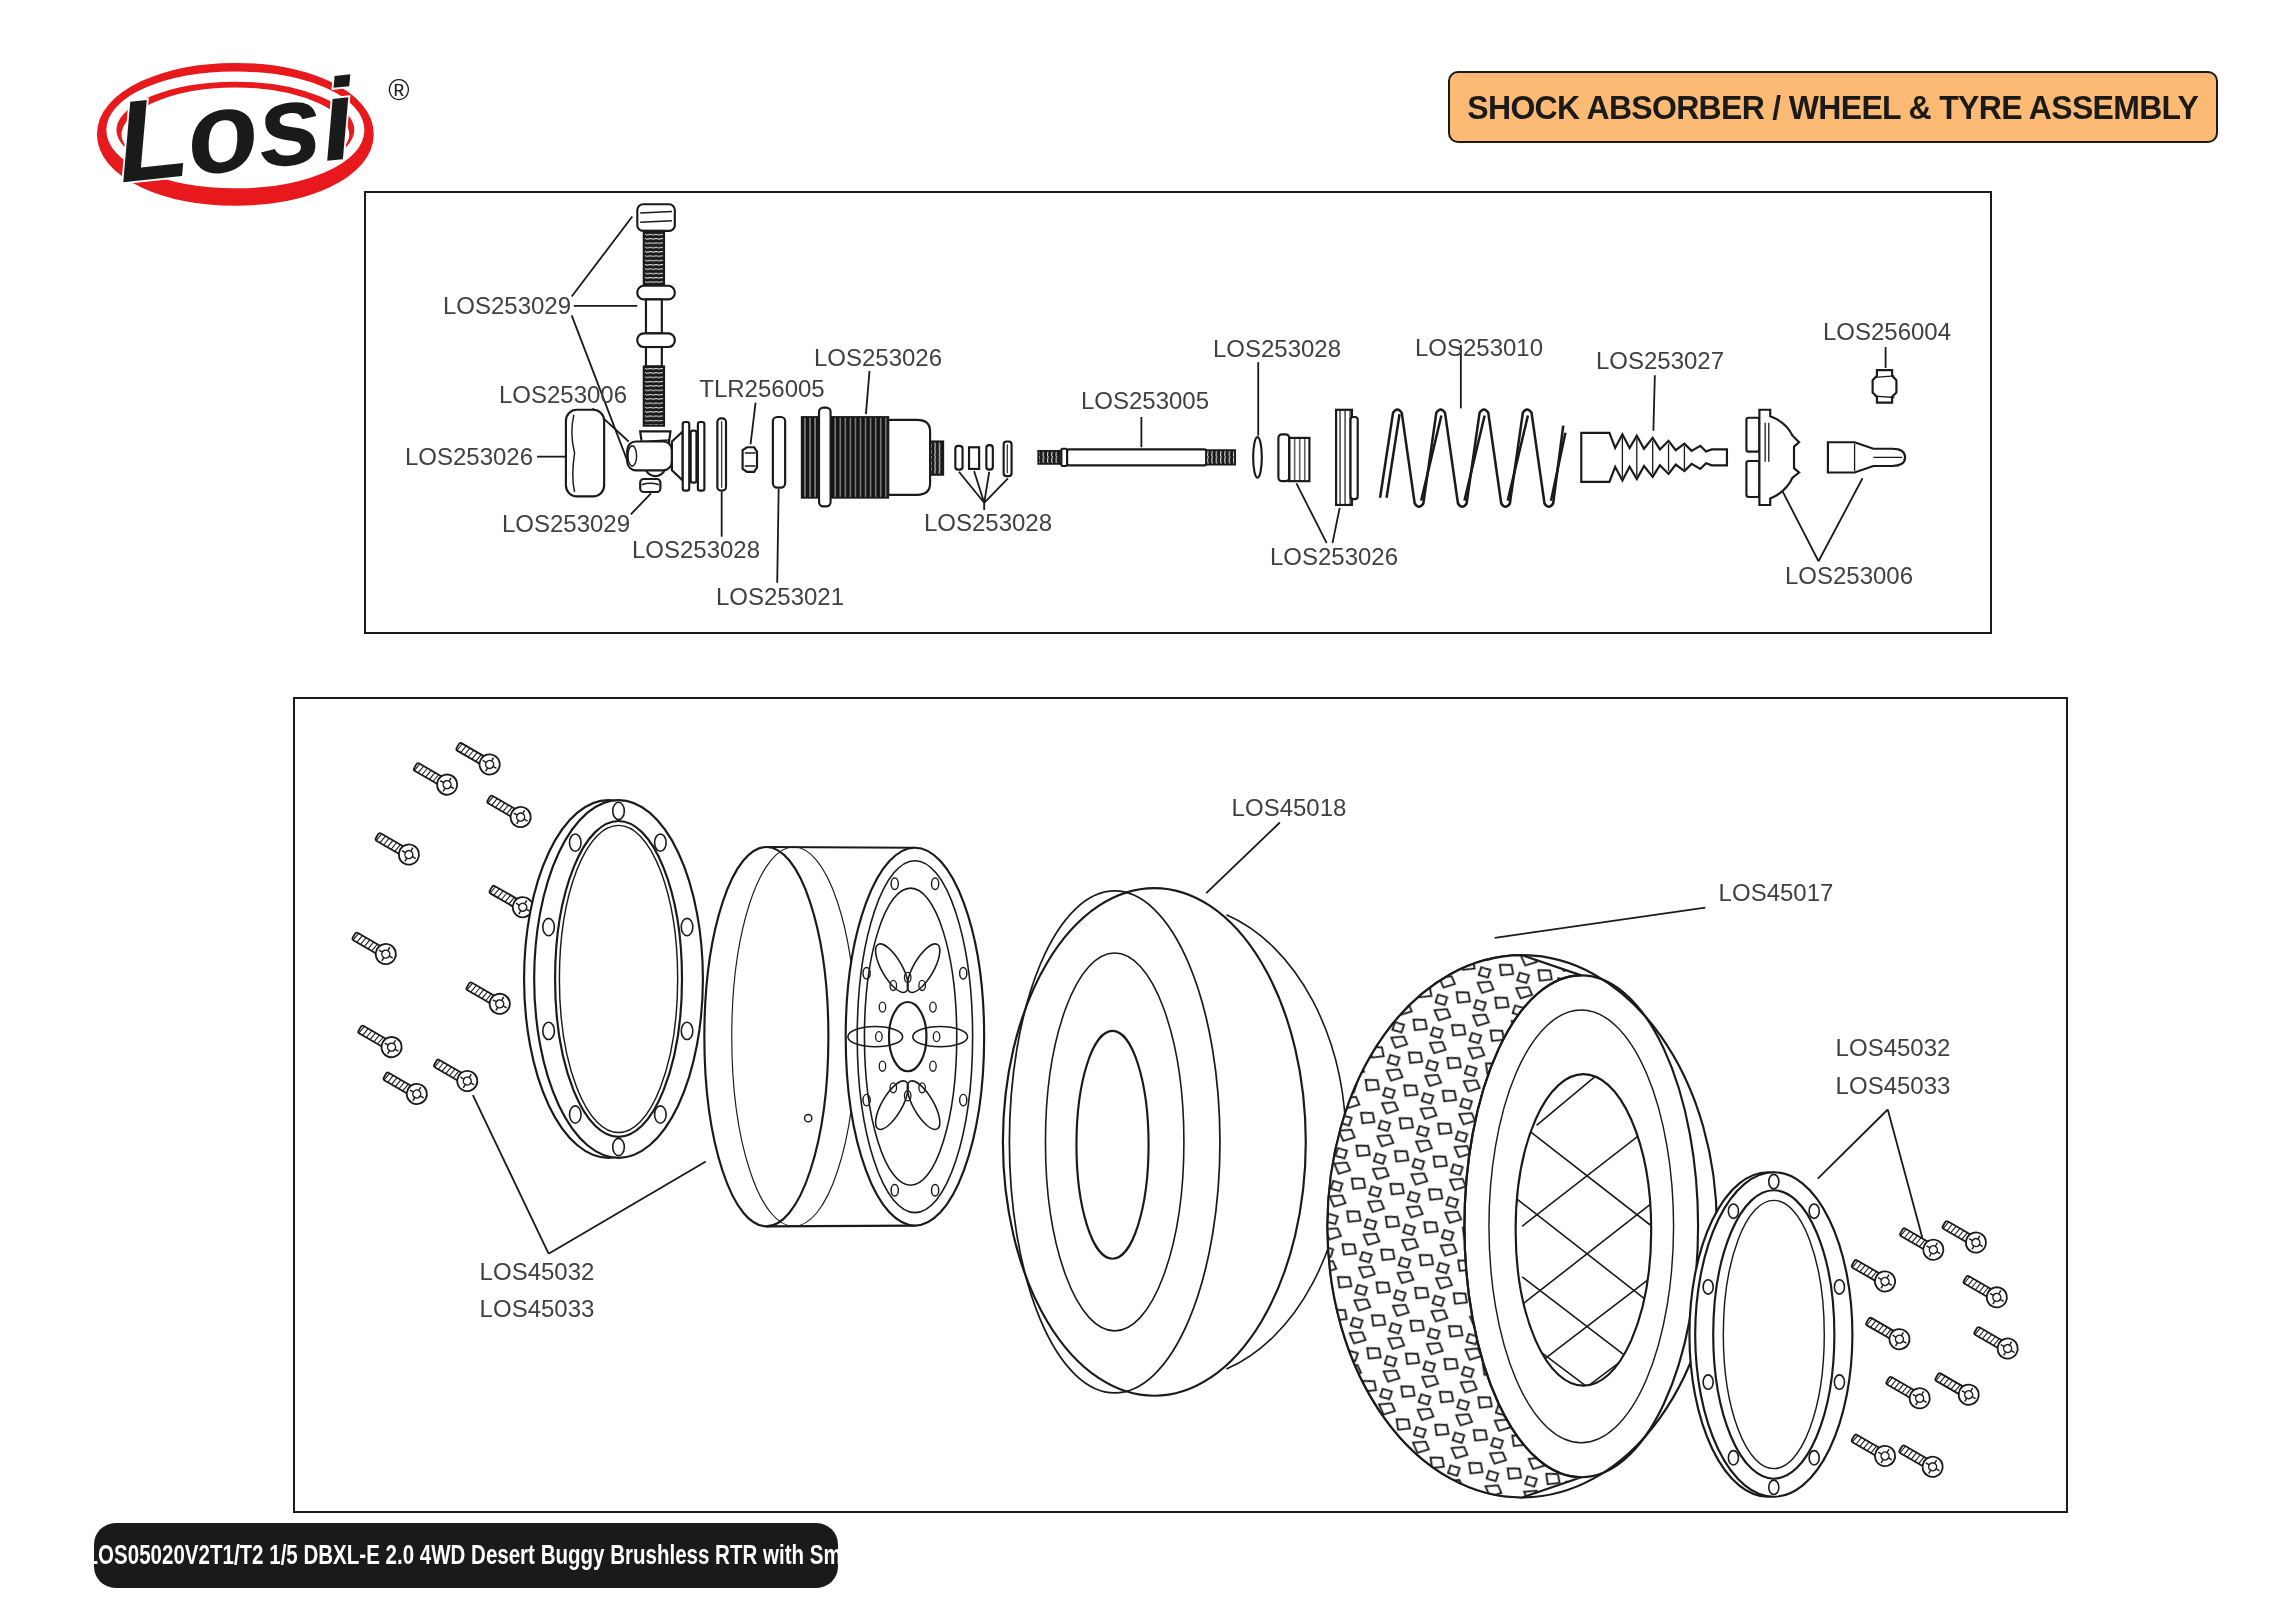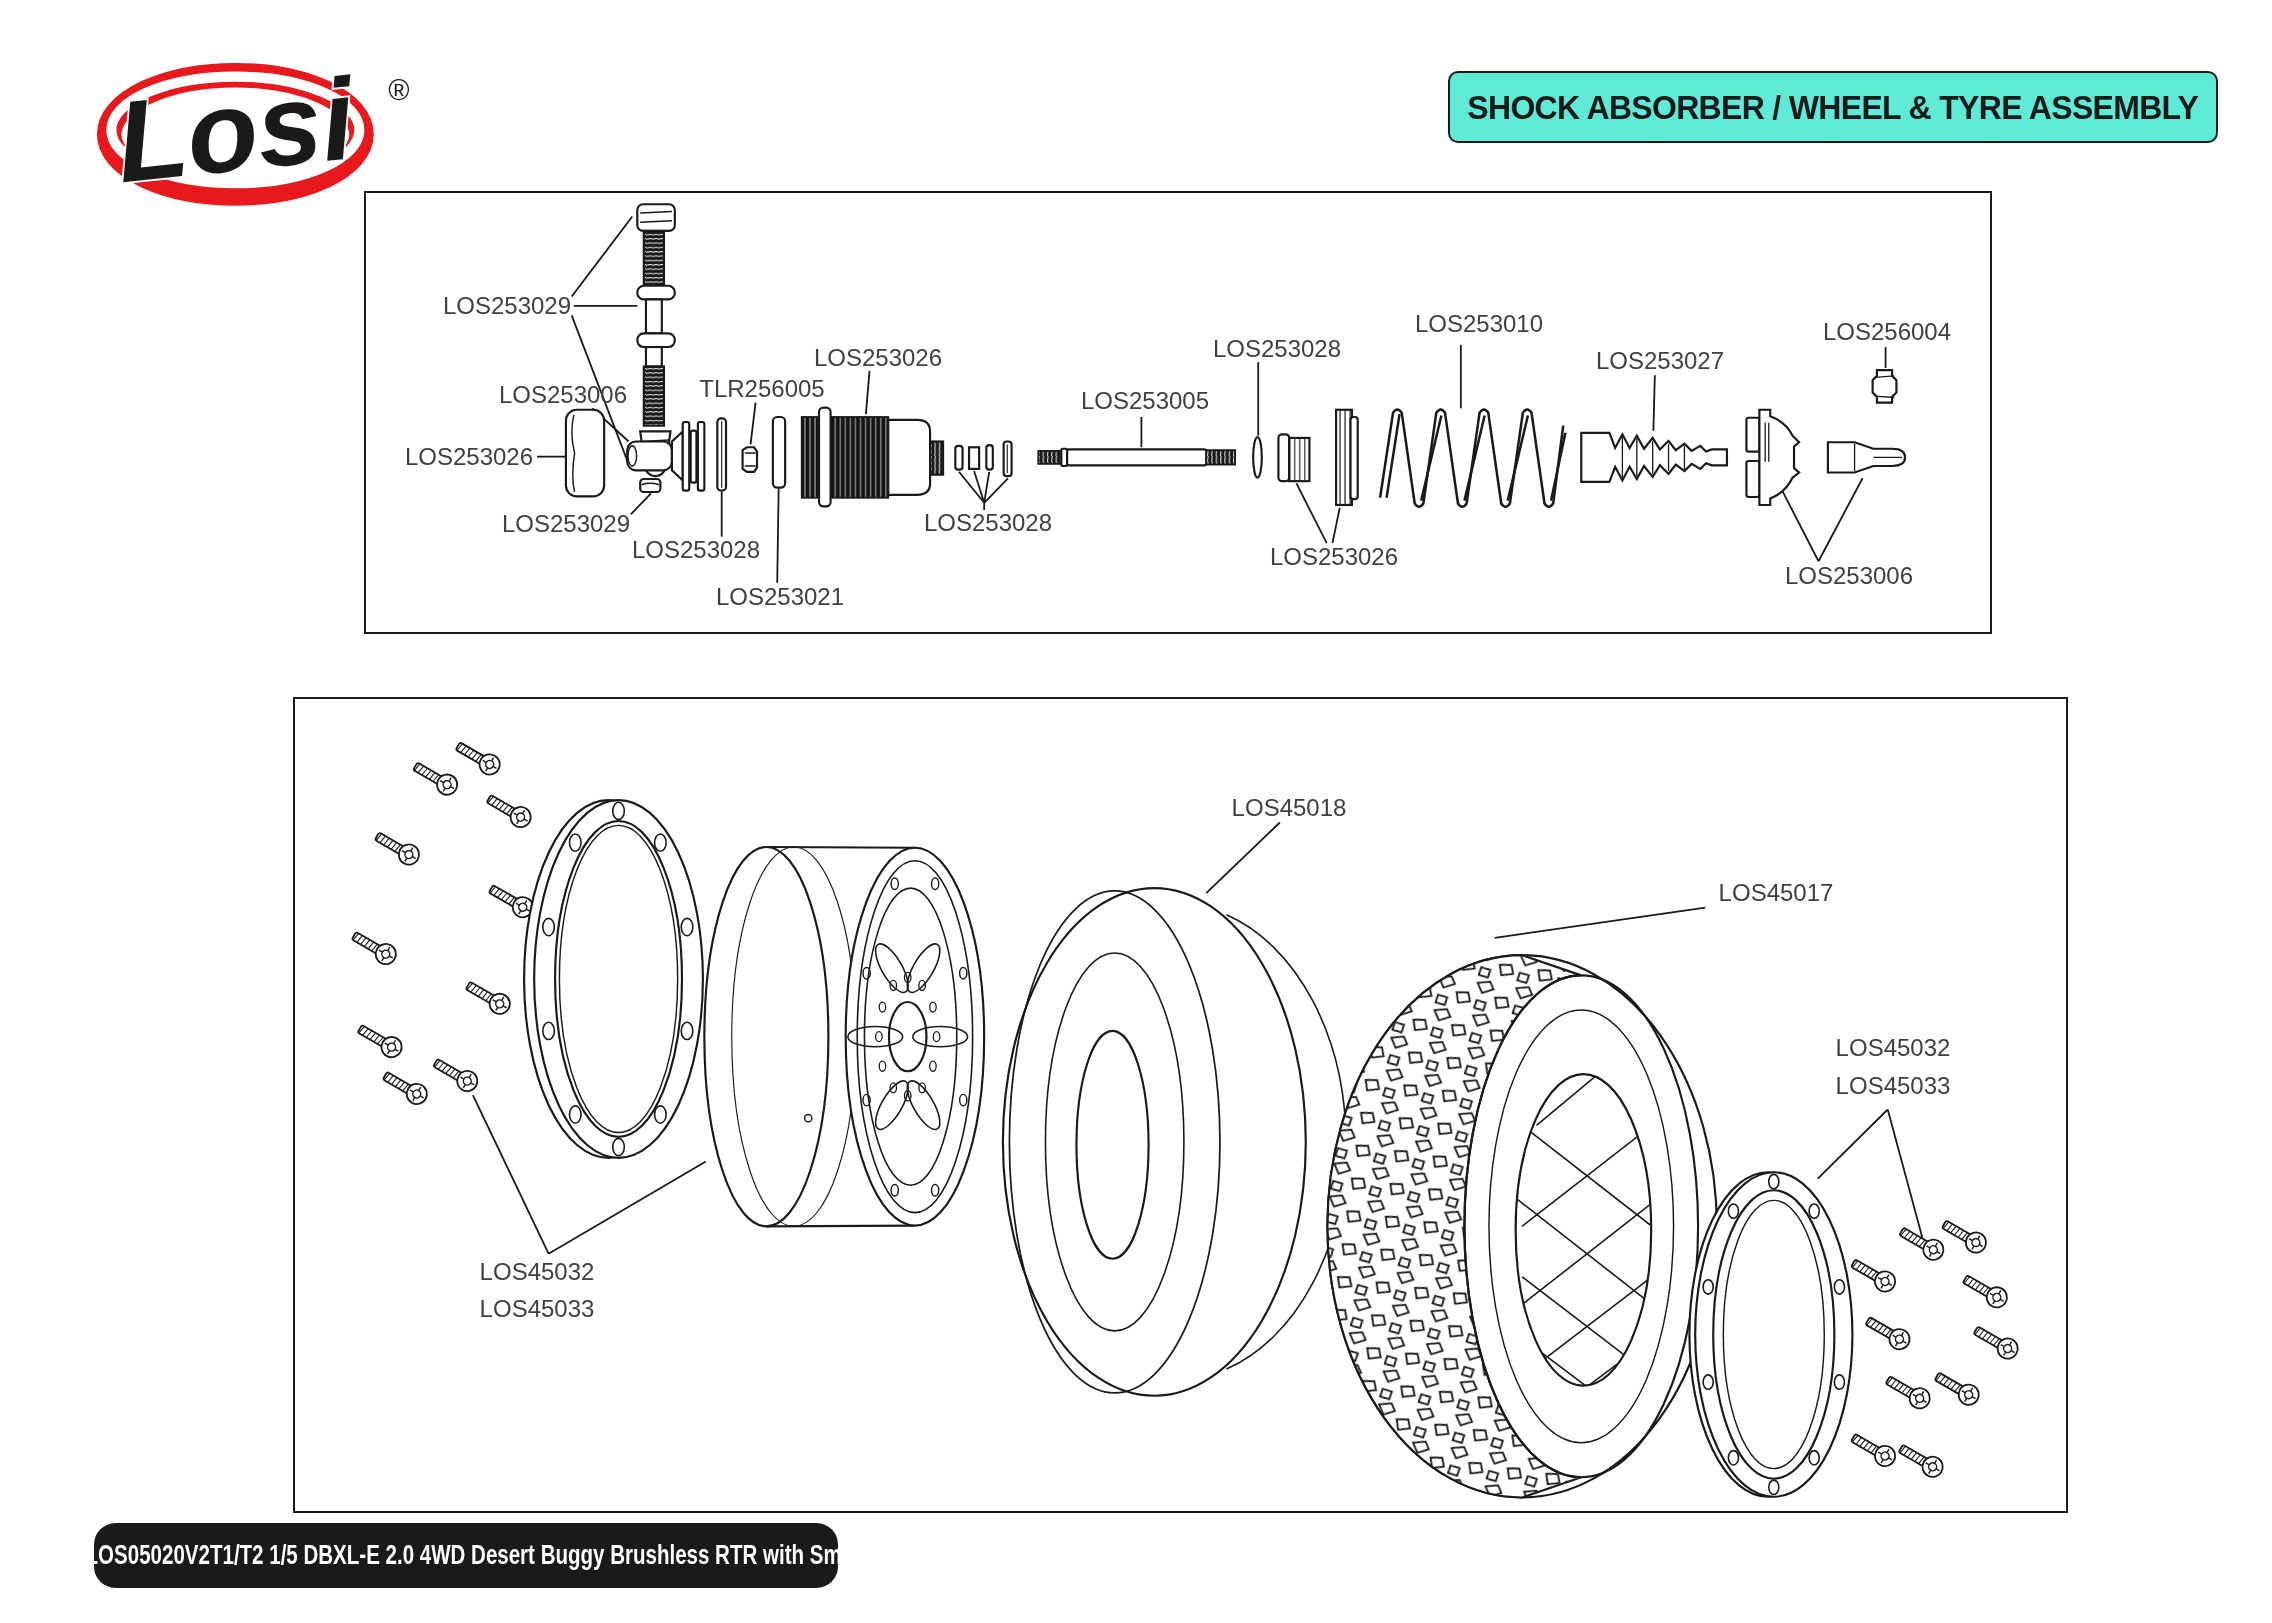--- a/index.html
+++ b/index.html
@@ -1,20 +1,20 @@
 <!DOCTYPE html>
 <html style="font-size:11.5px"><head>
 <meta charset="utf-8">
 <style>
   html,body{margin:0;padding:0;background:#fff;}
   body{position:relative;width:2273px;height:1623px;font-family:"Liberation Sans",sans-serif;color:#1a1a1a;overflow:hidden;}
   .abs{position:absolute;}
   .diagram-box{position:absolute;border:2.9px solid #1a1a1a;background:#fff;}
   .part-label{position:absolute;transform:translate(-50%,-50%);font-size:24px;line-height:1;white-space:nowrap;color:#404040;letter-spacing:0px;}
-  #title-box{left:1448px;top:71px;width:766px;height:68px;border:2.9px solid #1a1a1a;border-radius:10px;display:flex;align-items:center;justify-content:center;background:#5eead4;}
+  #title-box{left:1448px;top:71px;width:766px;height:68px;border:2.9px solid #1a1a1a;border-radius:10px;display:flex;align-items:center;justify-content:center;background:#fdba74;}
   #title-box span{font-size:34px;font-weight:bold;white-space:nowrap;transform:scaleX(0.94);letter-spacing:-0.7px;}
   #footer-pill{left:94px;top:1523px;width:744px;height:65px;background:#1a1a1a;border-radius:21.6px;display:flex;align-items:center;justify-content:center;overflow:hidden;}
   #footer-pill span{color:#fff;font-size:27px;font-weight:bold;white-space:nowrap;transform:scaleX(0.76);}
   svg{position:absolute;overflow:visible;}
   #top-svg{left:364px;top:191px;}
   #bottom-svg{left:293px;top:697px;}
   #logo-svg{left:78px;top:42px;}
 </style>
 </head>
 <body>
@@ -183,21 +183,21 @@
 <div class="part-label" style="left:563px;top:395px;">LOS253006</div>
 <div class="part-label" style="left:566px;top:524px;">LOS253029</div>
 <div class="part-label" style="left:696px;top:550px;">LOS253028</div>
 <div class="part-label" style="left:762px;top:389px;">TLR256005</div>
 <div class="part-label" style="left:780px;top:597px;">LOS253021</div>
 <div class="part-label" style="left:878px;top:358px;">LOS253026</div>
 <div class="part-label" style="left:988px;top:523px;">LOS253028</div>
 <div class="part-label" style="left:1145px;top:401px;">LOS253005</div>
 <div class="part-label" style="left:1277px;top:349px;">LOS253028</div>
 <div class="part-label" style="left:1334px;top:557px;">LOS253026</div>
-<div class="part-label" style="left:1479px;top:324px;">LOS253010</div>
+<div class="part-label" style="left:1479px;top:348px;">LOS253010</div>
 <div class="part-label" style="left:1660px;top:361px;text-align:center;">LOS253027</div>
 <div class="part-label" style="left:1887px;top:332px;">LOS256004</div>
 <div class="part-label" style="left:1849px;top:576px;">LOS253006</div>
 
 <div class="diagram-box" style="left:293px;top:697px;width:1771px;height:812px;"></div>
 
 <svg id="bottom-svg" width="1771" height="812" viewBox="406 966 2455 1126">
   <defs>
     <pattern id="treadP" width="54" height="46" patternUnits="userSpaceOnUse" patternTransform="rotate(8)">
       <rect width="54" height="46" fill="#fff"></rect>

